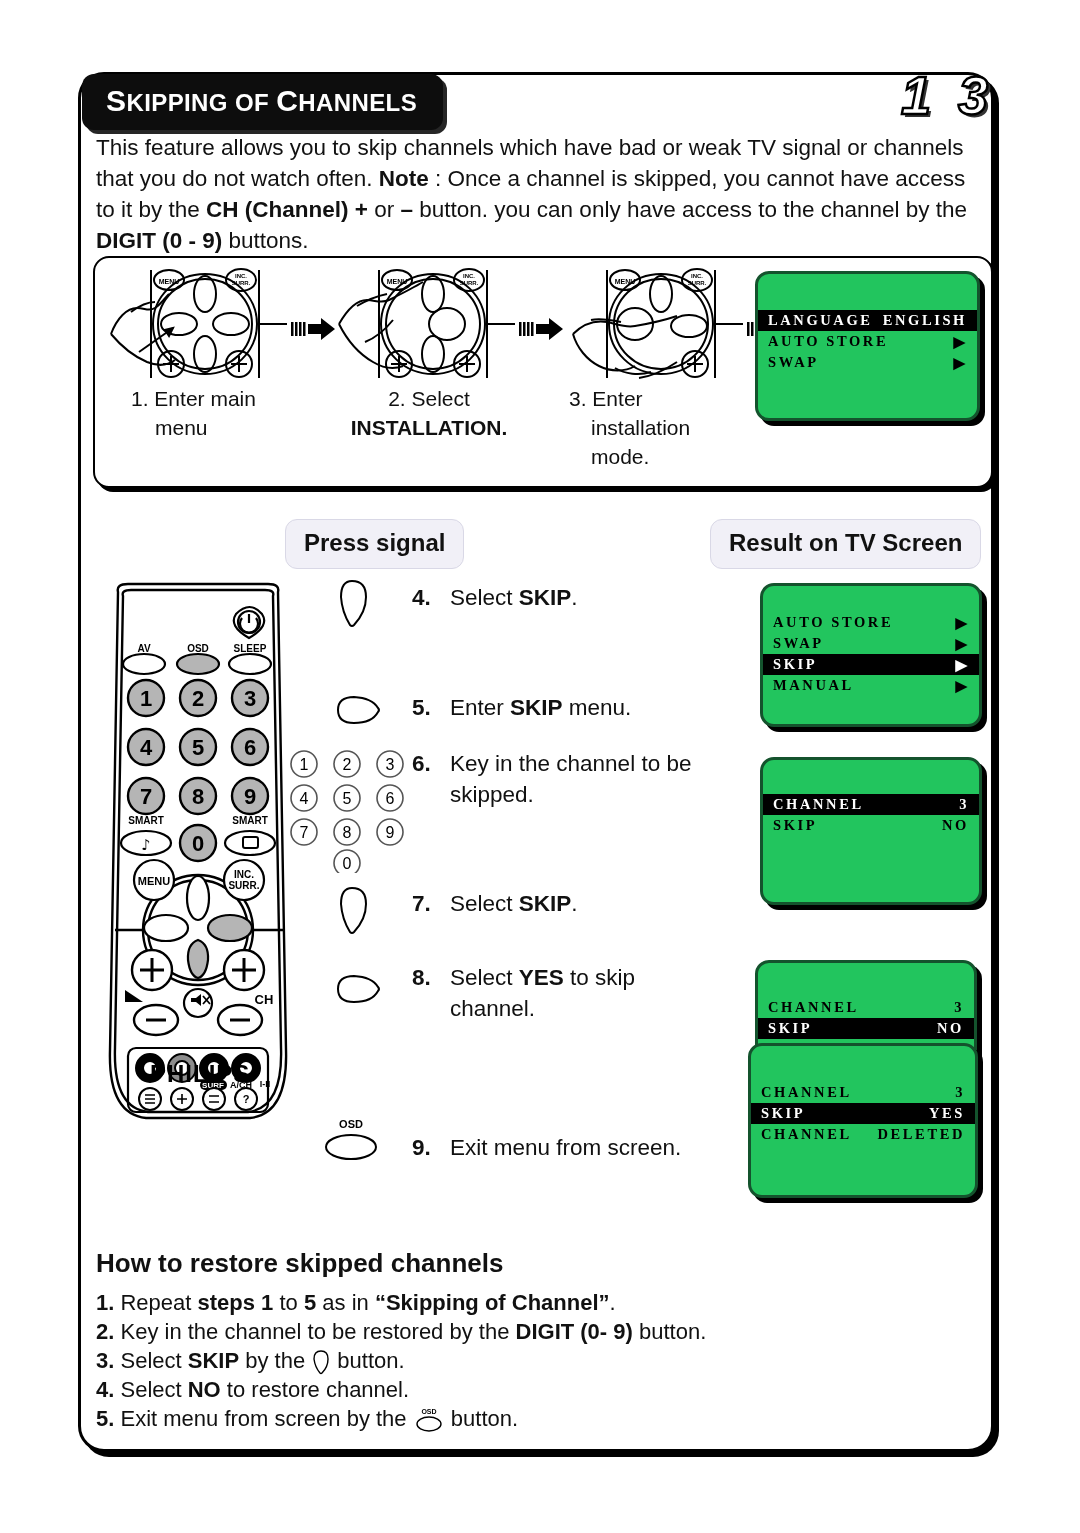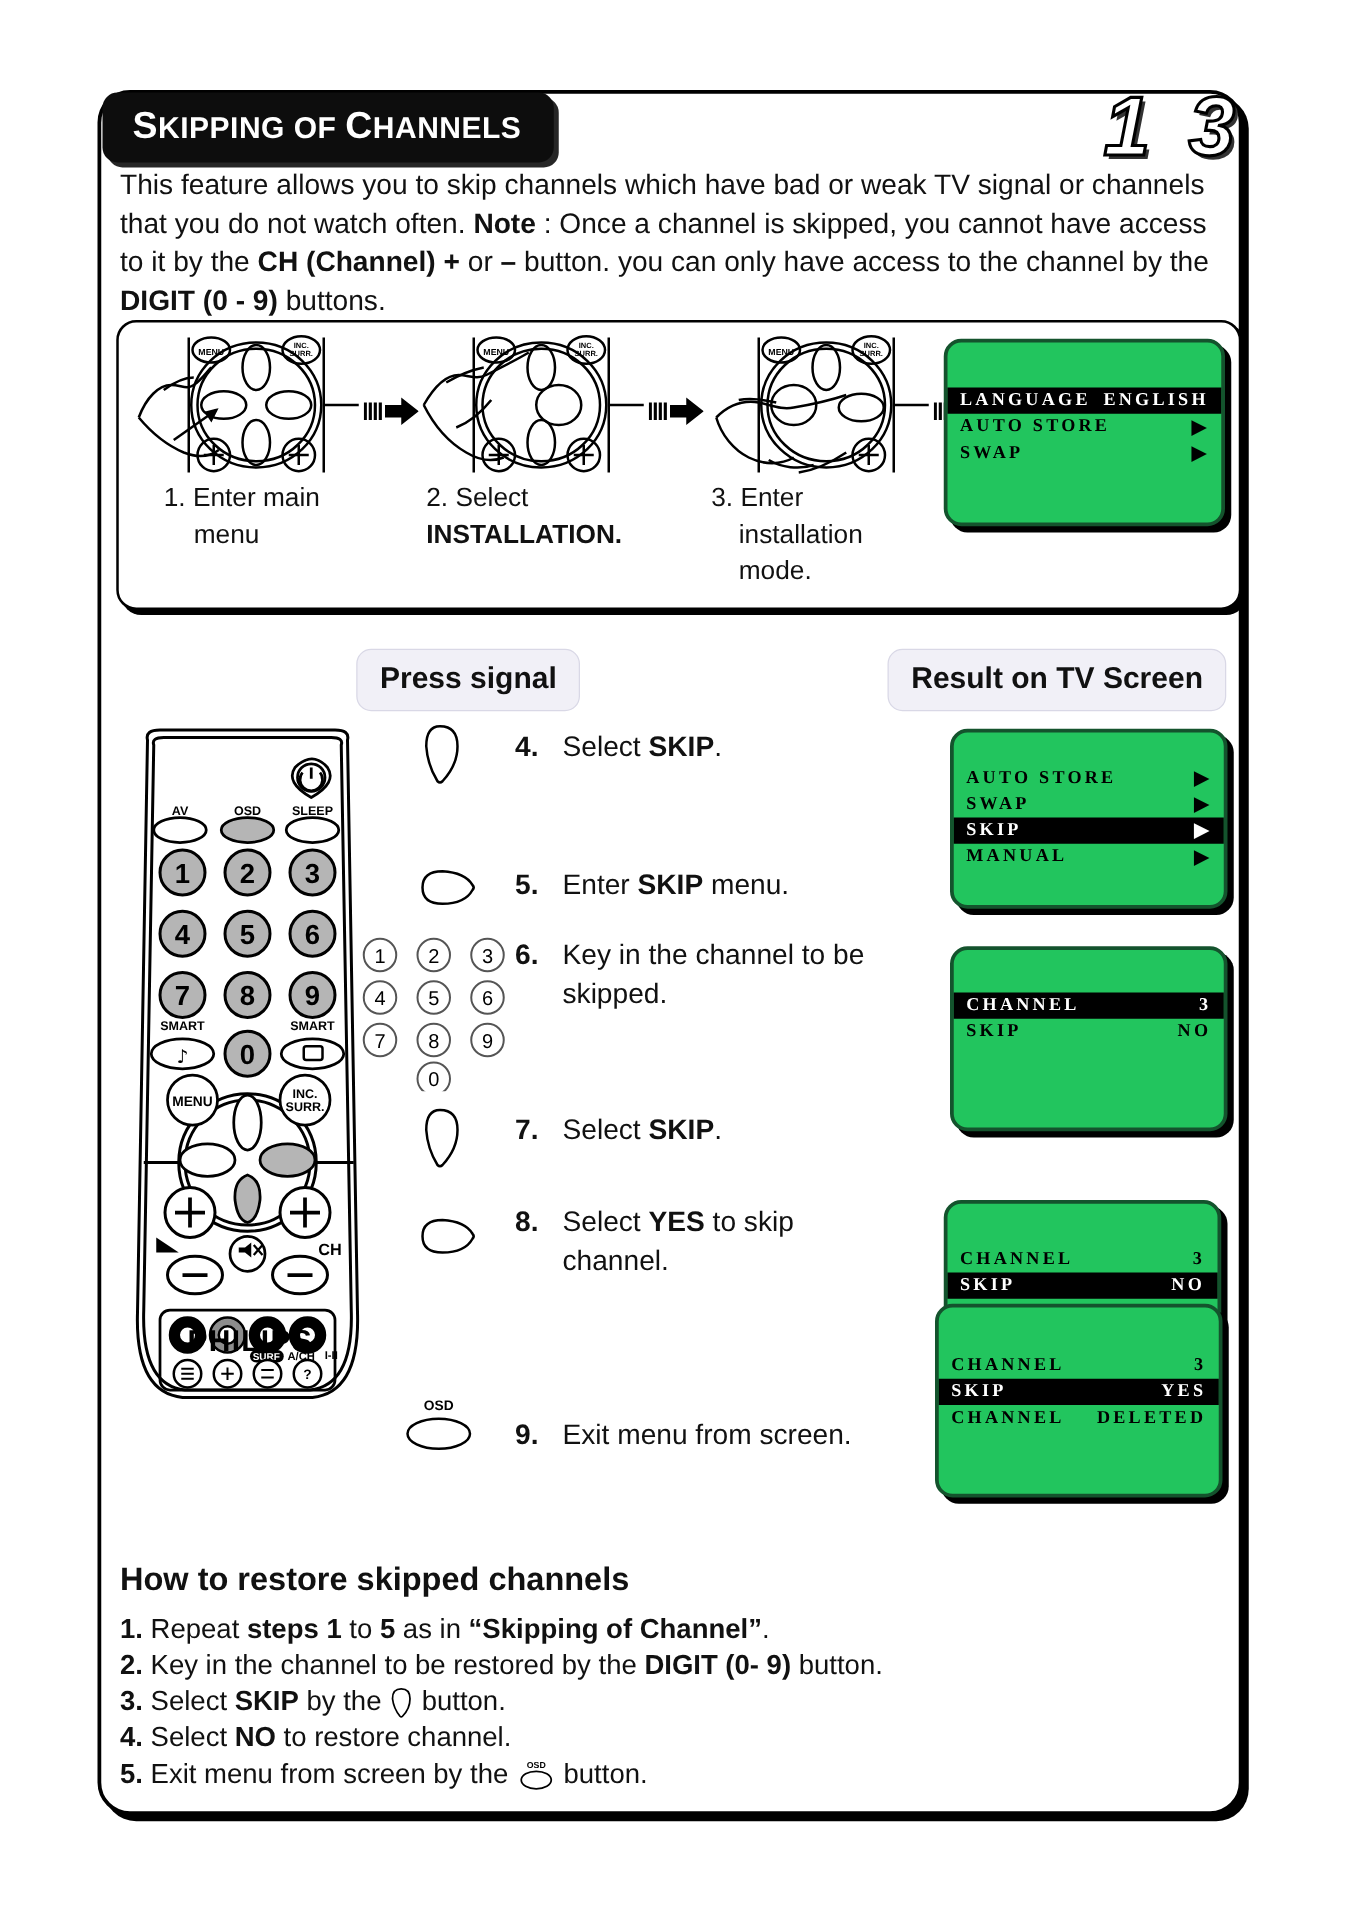--- a/index.html
+++ b/index.html
@@ -22,21 +22,21 @@
     font-weight:bold;
     letter-spacing:.4px;
     box-shadow:4px 4px 0 0 rgba(0,0,0,.85);
   }
   .title-pill .big{font-size:30px;}
   .title-pill .small{font-size:24px;}
 
   
   .page-num{
     position:absolute;right:86px;top:68px;
-    font-size:67px;font-style:italic;font-weight:bold;
+    font-size:54px;font-style:italic;font-weight:bold;
     color:#fff;
     -webkit-text-stroke:2.5px #000;
     text-shadow:3px 3px 0 #333;
     letter-spacing:6px;
     line-height:1;
   }
 
   
   .intro{
     position:absolute;left:96px;top:132px;width:880px;
@@ -164,21 +164,21 @@
       <g fill="#000">
           <rect x="0" y="6" width="2.5" height="14"></rect>
           <rect x="4" y="6" width="2.5" height="14"></rect>
           <rect x="8" y="6" width="2.5" height="14"></rect>
           <rect x="12" y="6" width="2.5" height="14"></rect>
       <path d="M17 8h13V2l14 11-14 11v-6H17z"></path>
         </g>
     </svg>
   </div>
 
-  <div class="panel" style="left:242px;width:180px;">
+  <div class="panel" style="left:242px;width:180px;text-align:center;">
     <div class="panel-art">
       <svg width="180" height="120" viewBox="0 0 180 120">
         <g fill="none" stroke="#000" stroke-width="2">
           <line x1="42" y1="6" x2="42" y2="114"></line>
           <line x1="150" y1="6" x2="150" y2="114"></line>
           <line x1="150" y1="60" x2="178" y2="60"></line>
           <ellipse cx="96" cy="60" rx="52" ry="50"></ellipse>
           <ellipse cx="96" cy="60" rx="47" ry="45"></ellipse>
           <ellipse cx="96" cy="30" rx="11" ry="18"></ellipse>
           <ellipse cx="110" cy="60" rx="18" ry="16"></ellipse>

